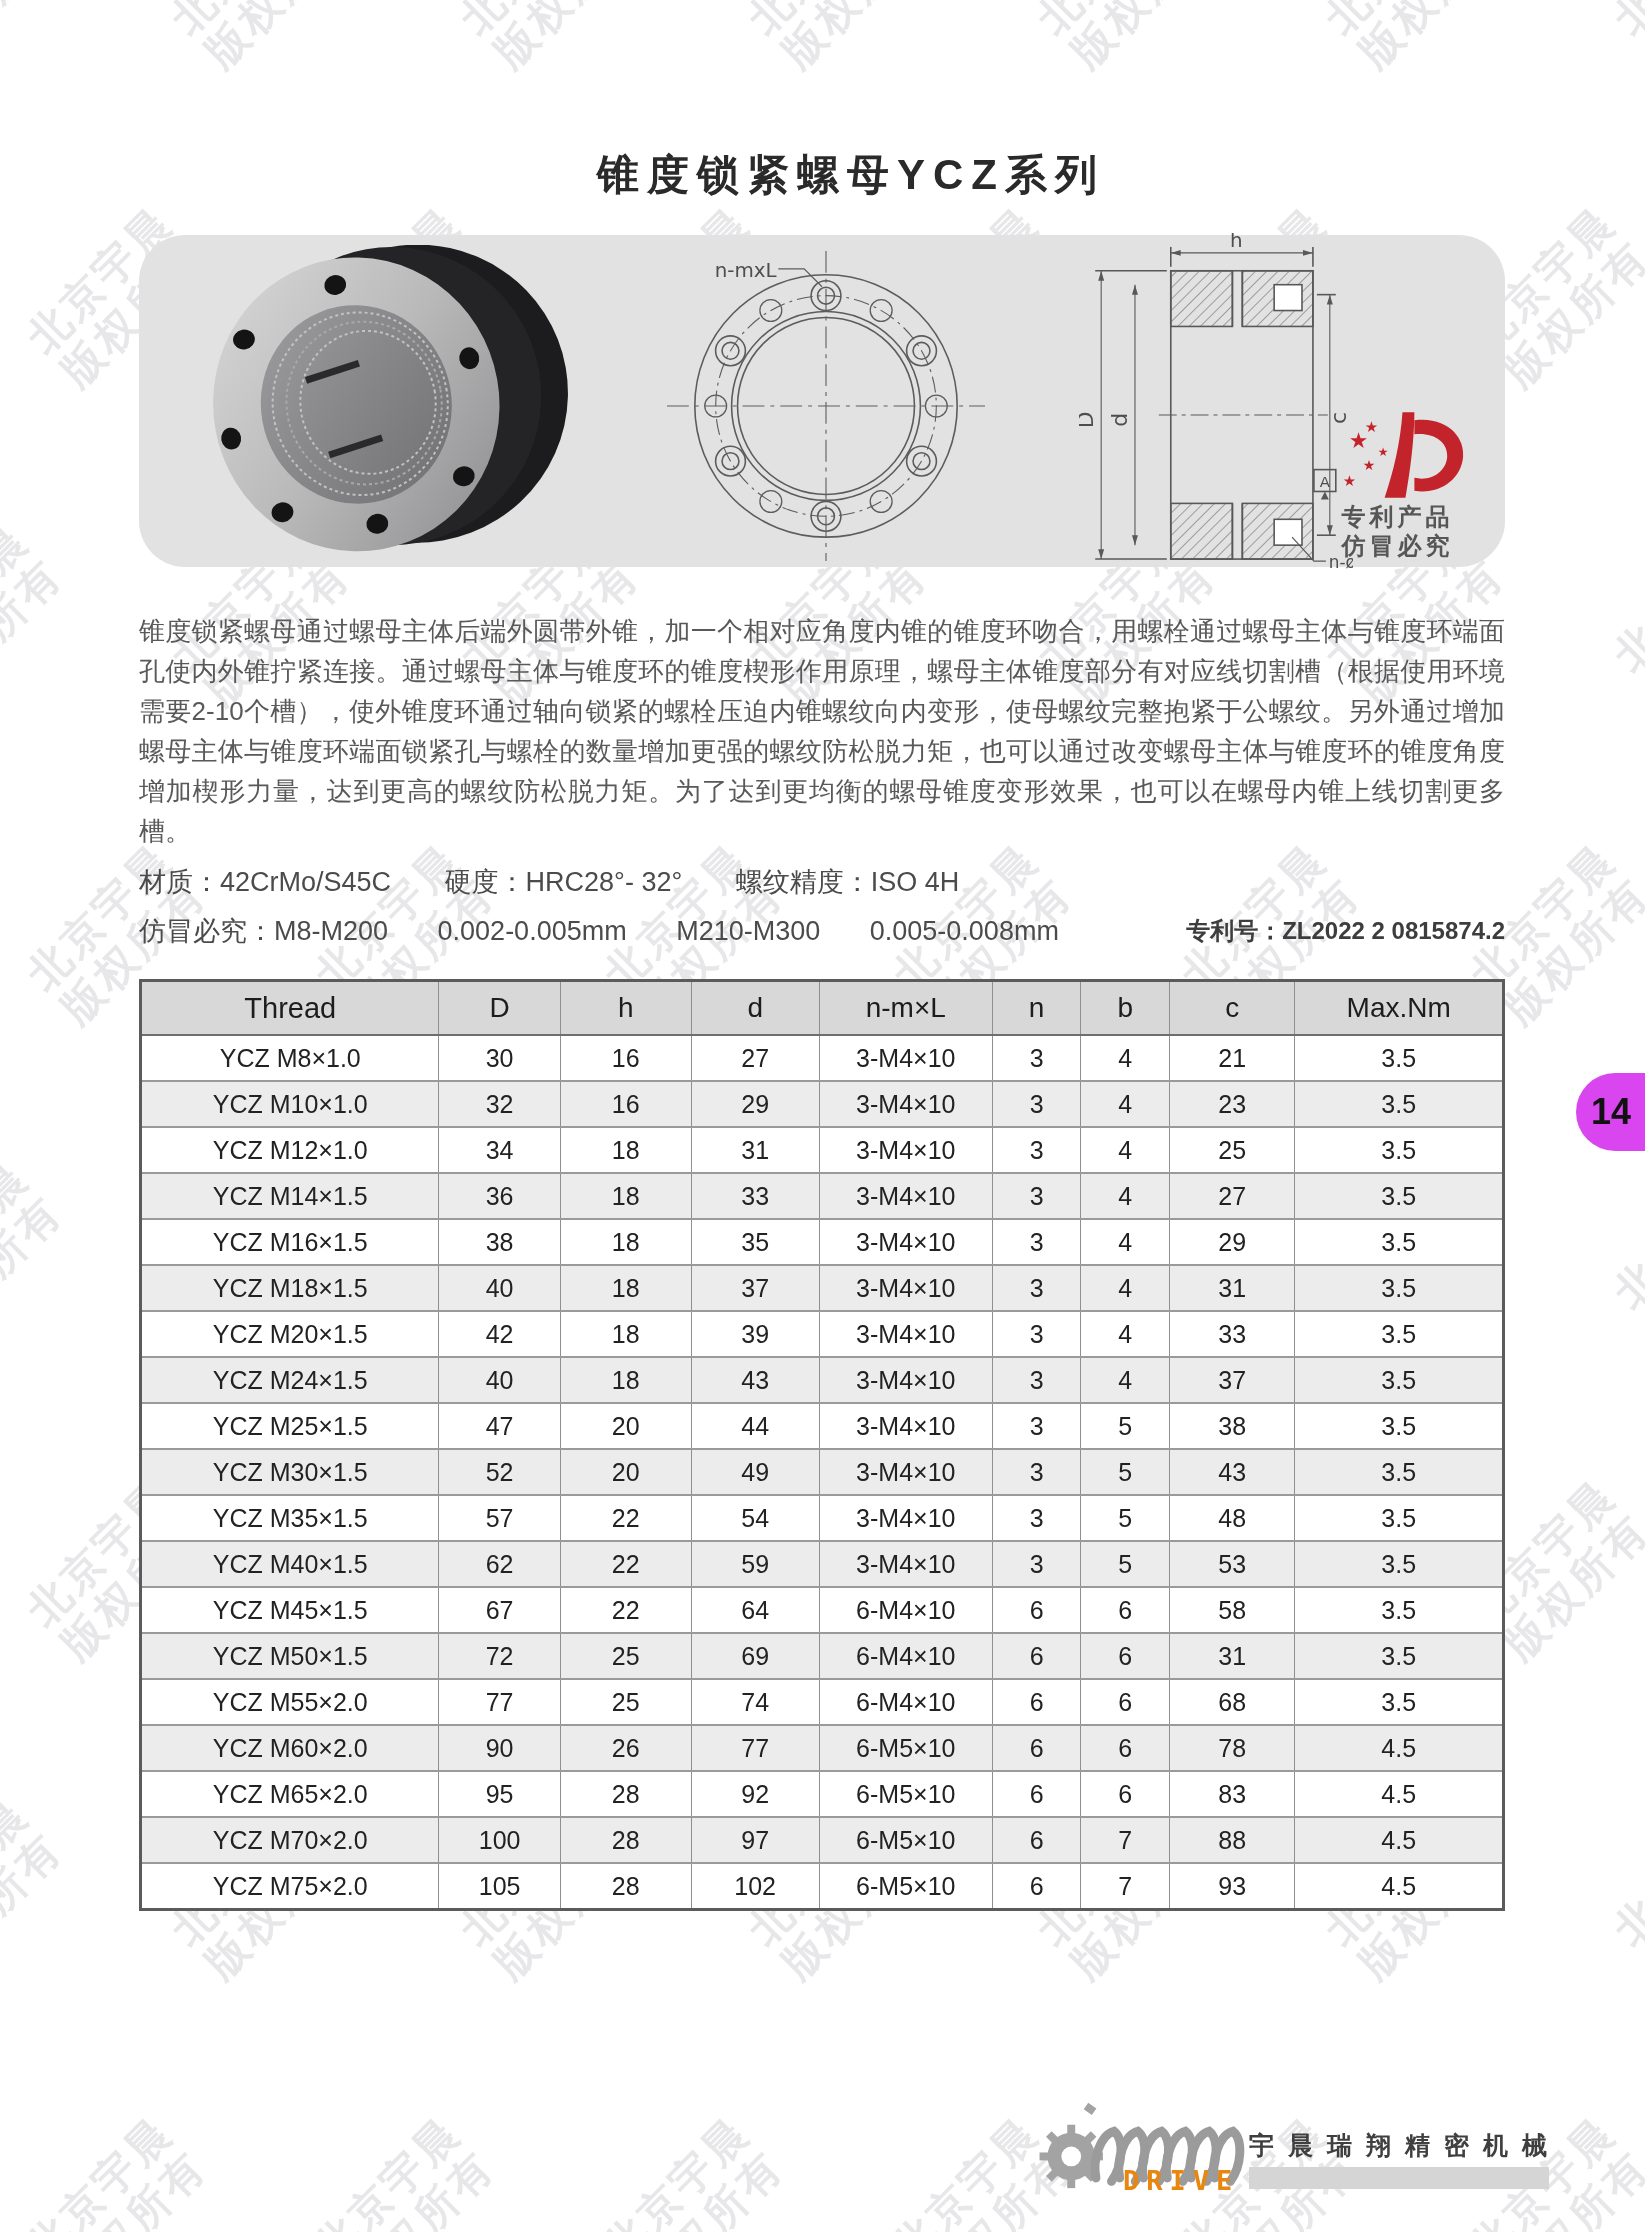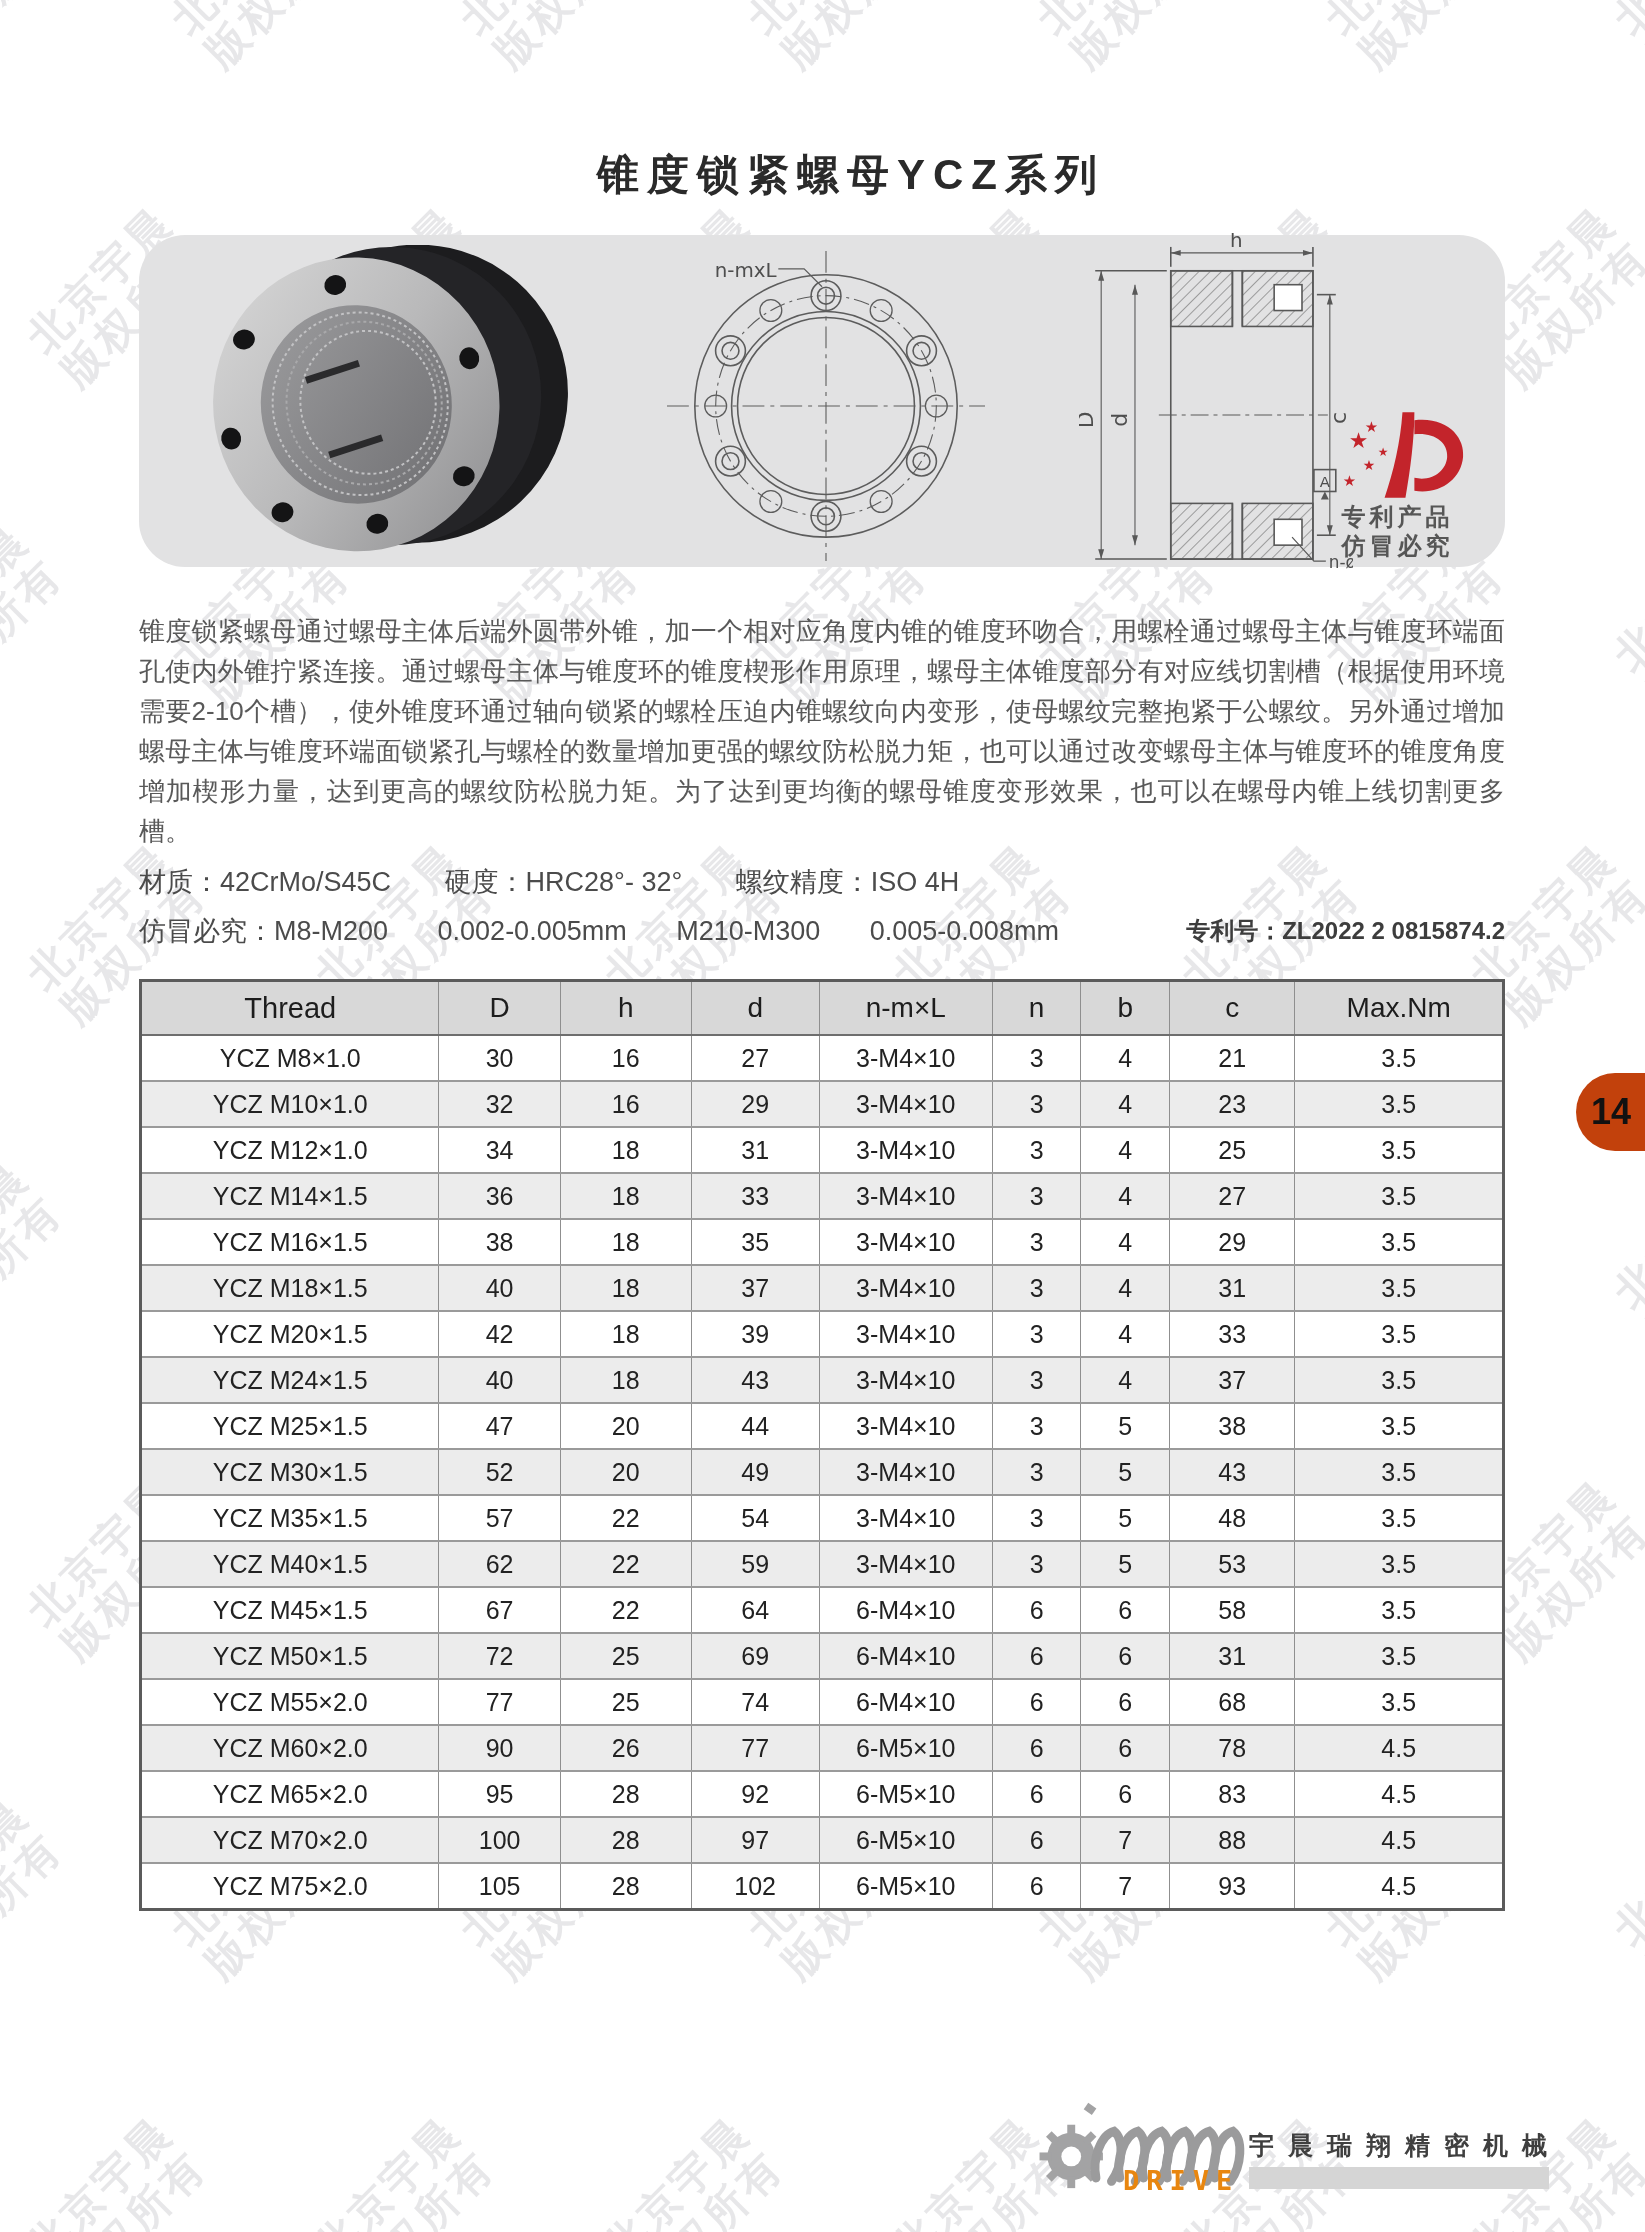--- a/index.html
+++ b/index.html
@@ -38,21 +38,21 @@
   table.spec{width:100%;border-collapse:collapse;table-layout:fixed;
              border:3px solid #5b5b5b;background:#fff;}
   table.spec th{height:50px;background:#d8d8d8;font-size:28px;font-weight:400;color:#1d1d1d;
                 border:1px solid #8f8f8f;border-bottom:2px solid #6e6e6e;}
   table.spec th:first-child{font-size:29px;}
   table.spec td{height:42px;font-size:25px;color:#222;text-align:center;
                 border-left:1px solid #8f8f8f;border-right:1px solid #8f8f8f;
                 border-top:2px solid #9a9a9a;}
   table.spec tr.alt td{background:#ececec;}
   
-  .page-tab{position:absolute;right:0;top:1073px;width:70px;height:78px;background:#c2410c;
+  .page-tab{position:absolute;right:0;top:1073px;width:70px;height:78px;background:#d946ef;
             border-radius:39px 0 0 39px;display:flex;align-items:center;justify-content:center;
             font-size:36px;font-weight:600;color:#111;}
   
   .footer-logo{position:absolute;left:1035px;top:2097px;width:517px;height:114px;}
   .drive{position:absolute;left:88px;top:68px;font-size:27px;font-weight:700;letter-spacing:7px;
          color:#e8860f;font-family:"DejaVu Sans Mono","Liberation Mono",monospace;}
   .company{position:absolute;left:214px;top:32px;width:303px;font-size:25px;font-weight:700;
            letter-spacing:14px;color:#3f3f3f;white-space:nowrap;}
   .company-bar{position:absolute;left:214px;top:70px;width:300px;height:22px;background:#d5d5d5;}
 </style>

